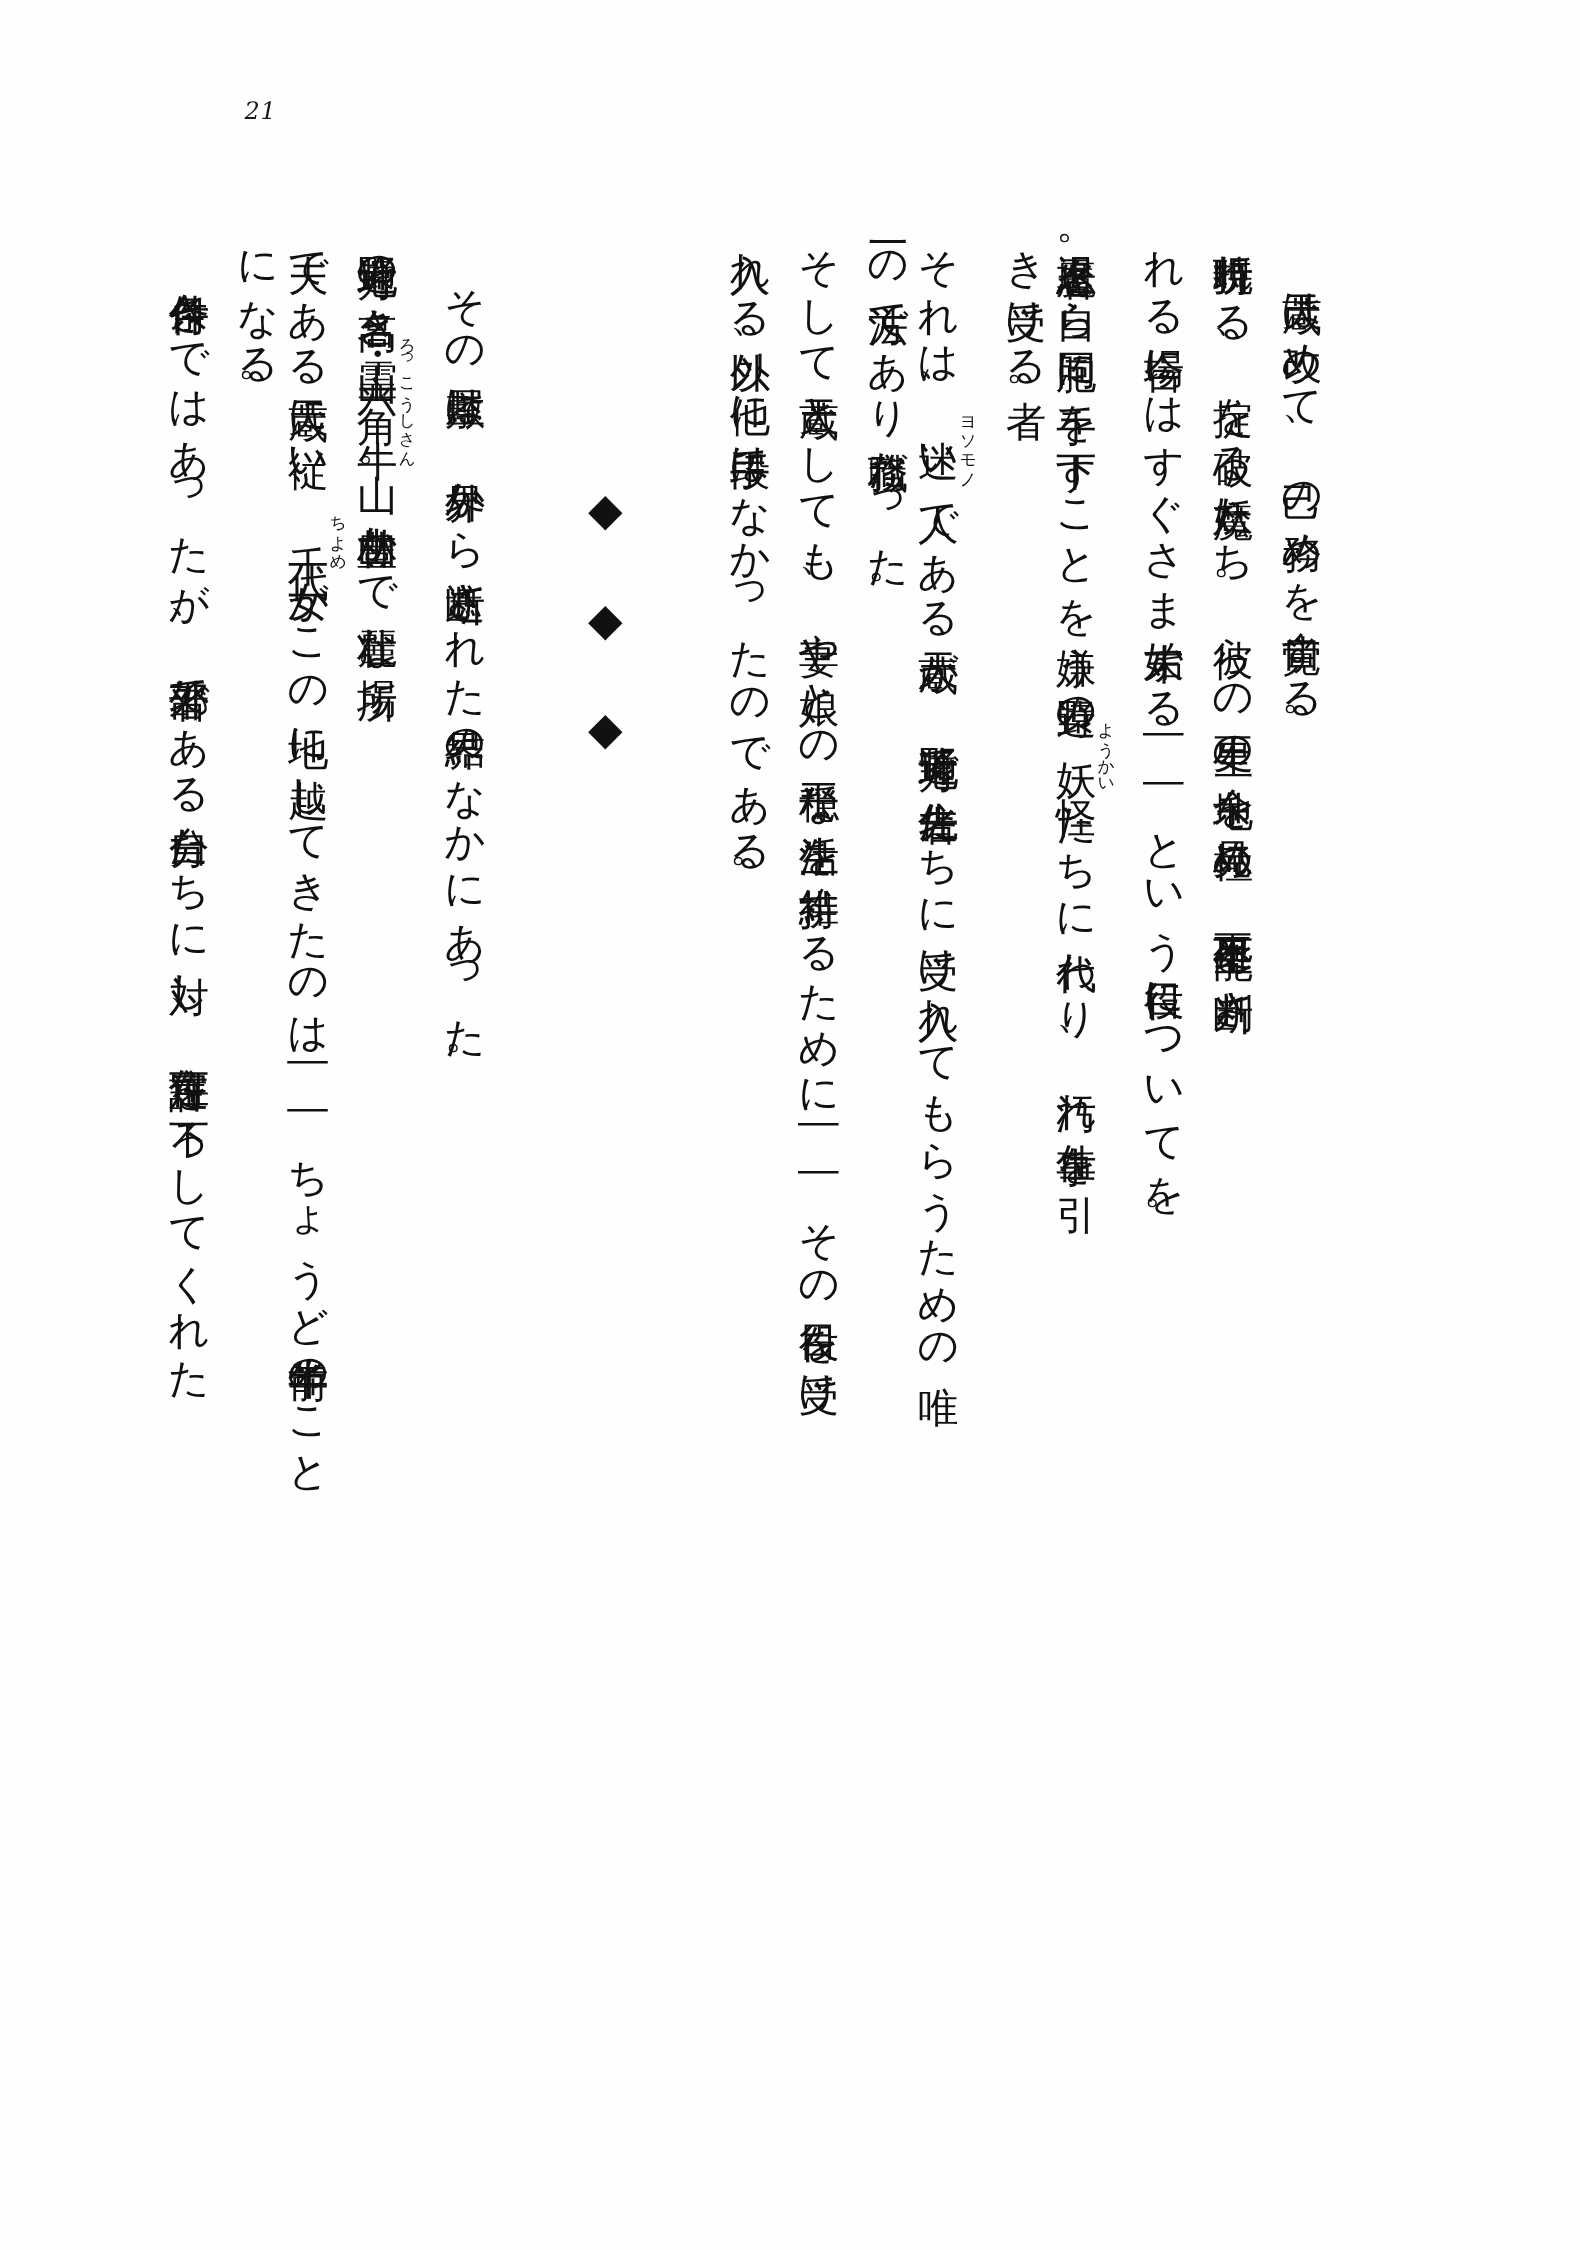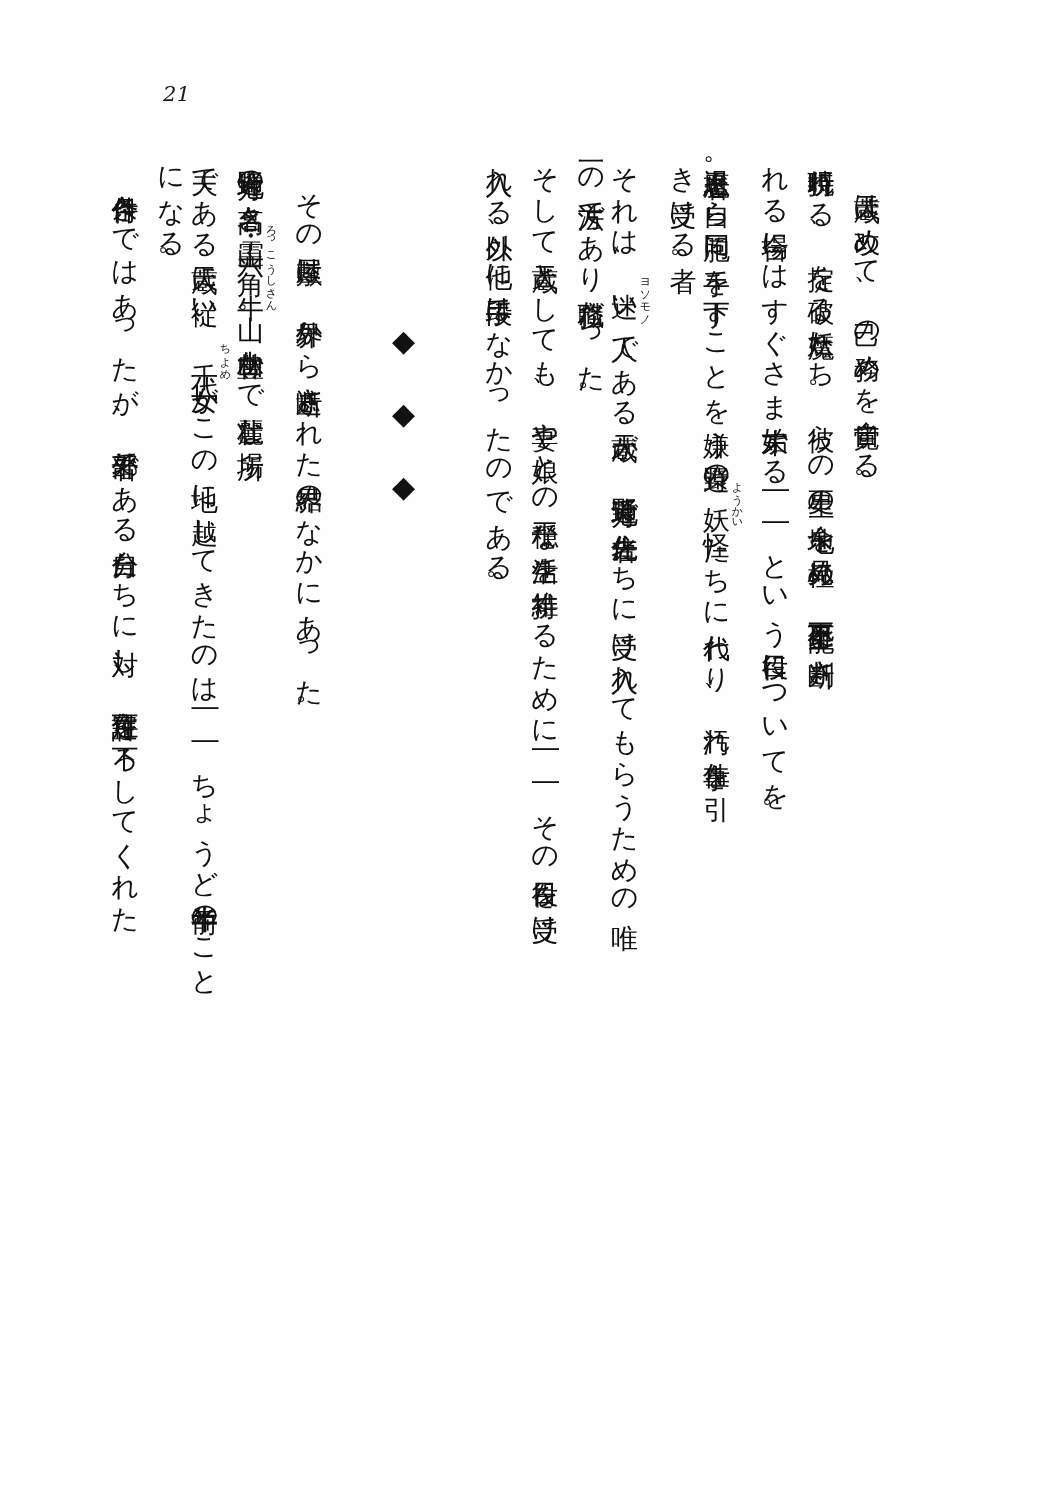--- a/index.html
+++ b/index.html
@@ -19,24 +19,24 @@
   .page {
     position: absolute;
     inset: 0;
     background: #fefefe;
   }
 
   
   .page-number {
     position: absolute;
     left: 163px;
-    top: 82px;
+    top: 64px;
     font-family: "DejaVu Serif", "Liberation Serif", serif;
     font-style: italic;
-    font-size: 21px;
+    font-size: 16px;
     color: #1a1a1a;
     letter-spacing: 0.5px;
   }
 
   
   .text-block {
     position: absolute;
     top: 148px;
     right: 172px;
     left: 150px;

